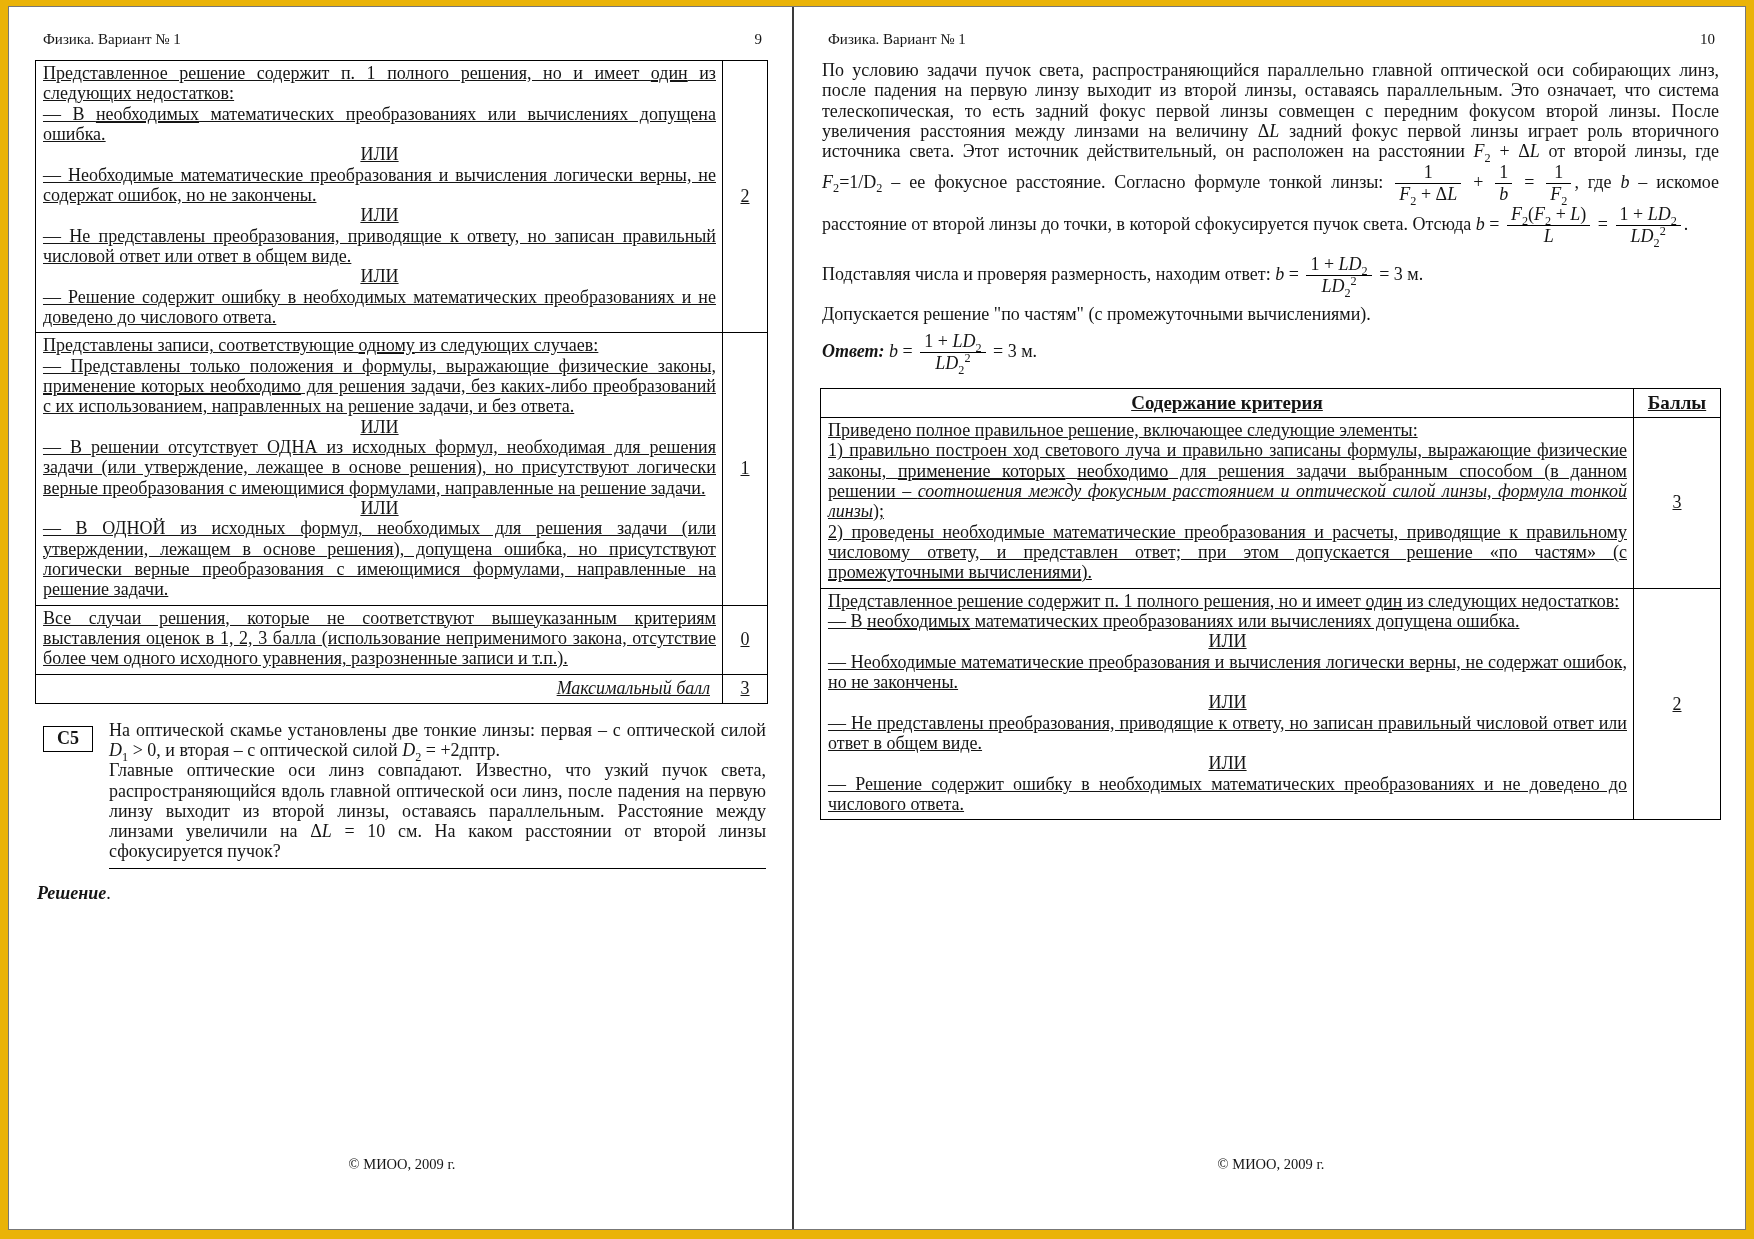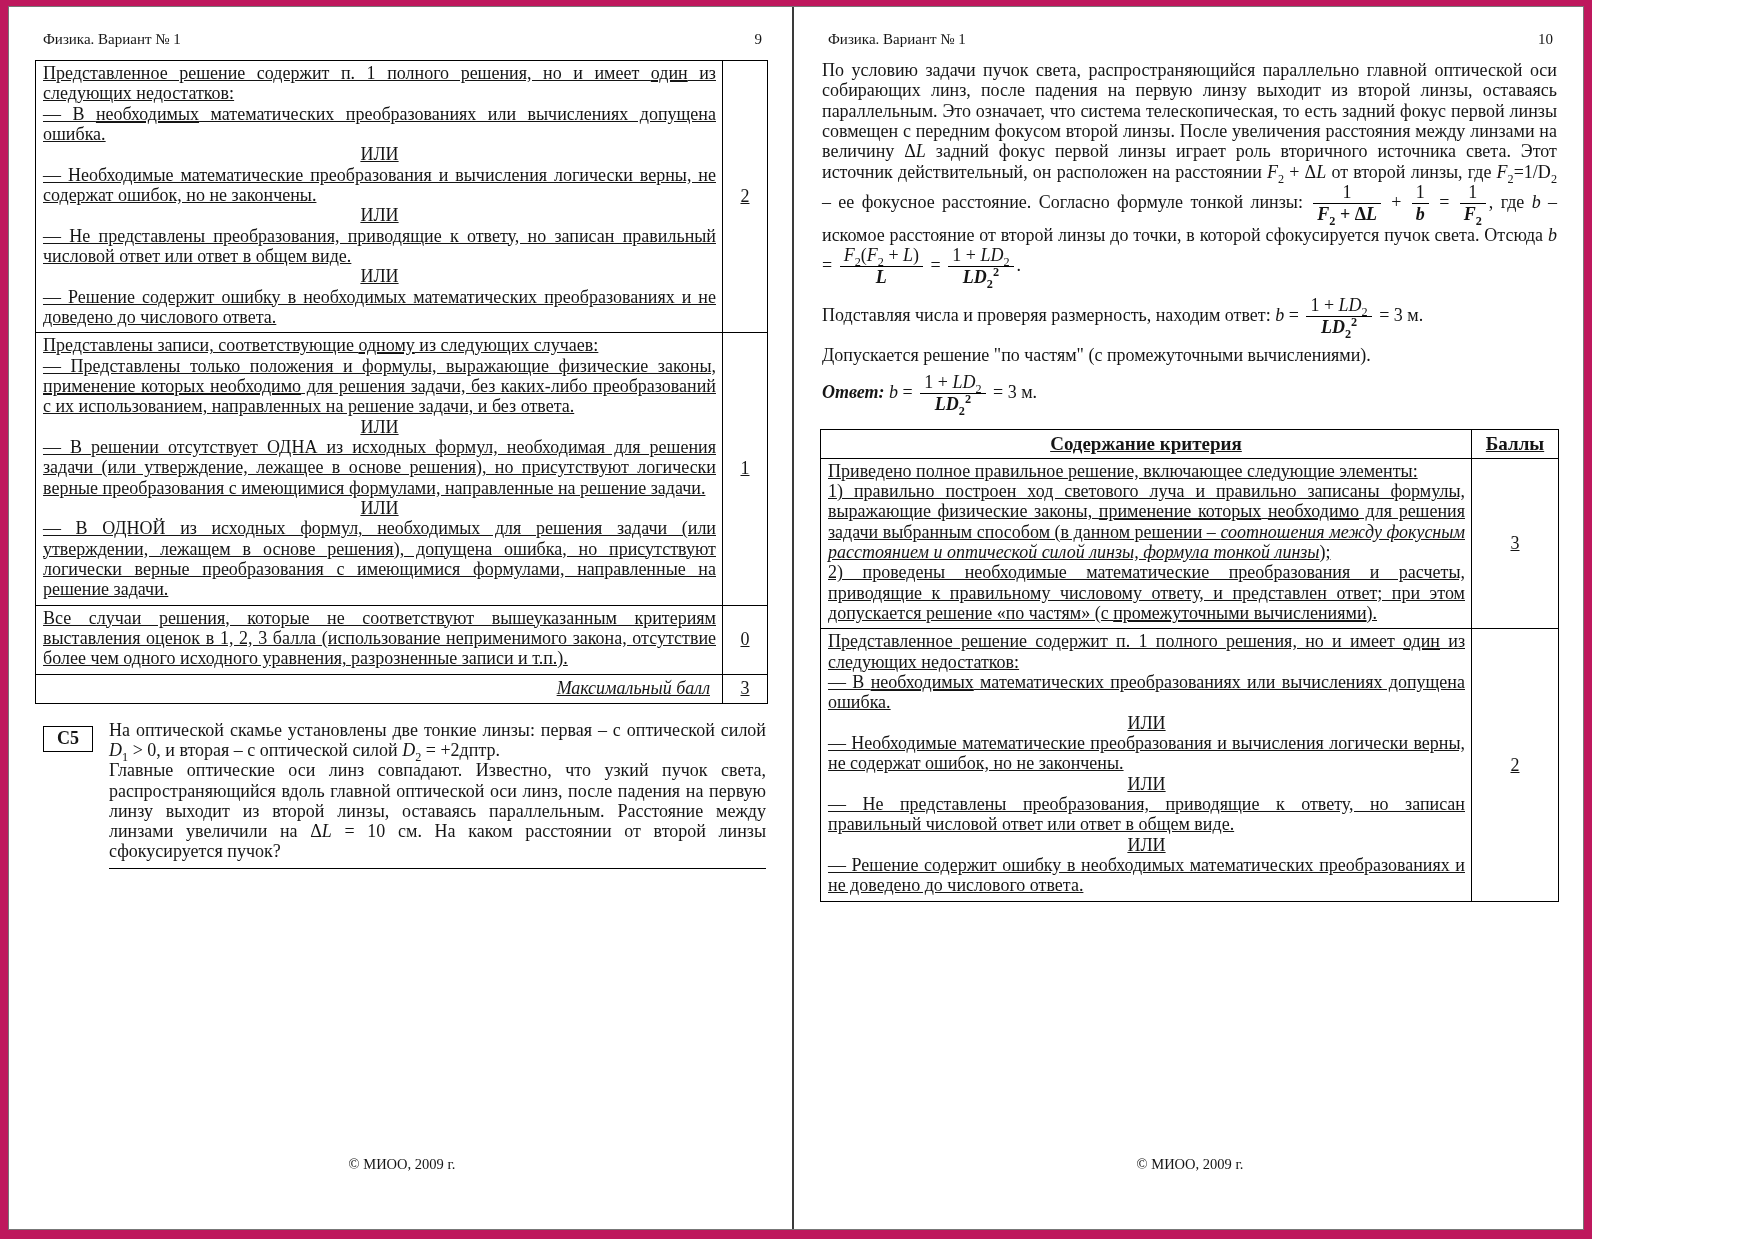--- a/index.html
+++ b/index.html
@@ -1,31 +1,31 @@
 <!DOCTYPE html>
 <html><head>
 <meta charset="utf-8">
 <style>
   html,body{margin:0;padding:0;}
   body{font-family:"Liberation Serif","DejaVu Serif",serif;color:#151515;}
-  .canvas{position:relative;width:1592px;height:1239px;background:#be185d;overflow:hidden;}
+  .canvas{position:relative;width:1754px;height:1239px;background:#eab308;overflow:hidden;}
   .sheet{position:absolute;left:8px;top:6px;right:8px;bottom:9px;background:#ffffff;border:1px solid #777;}
   .page{position:absolute;top:0;bottom:0;box-sizing:border-box;padding:22px 24px 0 26px;}
   .page-left{left:0;width:783px;}
   .page-right{left:783px;right:0;border-left:2px solid #3a3a3a;}
   .pagehead{display:flex;justify-content:space-between;font-size:15px;margin:2px 6px 12px 8px;}
   .para{text-align:justify;font-size:18px;line-height:1.13;}
   .para.center{text-align:center;}
   .u{text-decoration:underline;text-underline-offset:2px;}
   .i{font-style:italic;}
   .bi{font-weight:bold;font-style:italic;}
   sub,sup{font-size:68%;line-height:0;}
   .frac{display:inline-block;vertical-align:middle;text-align:center;margin:1px 3px;line-height:1.05;}
   .frac>.num{display:block;border-bottom:1.4px solid #000;padding:0 4px 1px 4px;}
-  .frac>.den{display:block;padding:1px 4px 0 4px;font-weight:bold;}
+  .frac>.den{display:block;padding:1px 4px 0 4px;}
   table.crit{border-collapse:collapse;width:100%;}
   table.crit td,table.crit th{border:1.6px solid #000;vertical-align:middle;text-decoration:underline;}
   td.ctext{padding:2px 6px 5px 7px;}
   td.cscore{width:36px;text-align:center;font-size:18px;padding:0 4px;}
   .crit-right td.cscore{width:78px;}
   th.chead{font-size:19px;font-weight:bold;text-align:center;padding:3px 20px;}
   th.shead{font-size:19px;font-weight:bold;text-align:center;padding:3px 2px;}
   td.maxlabel{text-align:right;font-style:italic;font-size:18px;padding:3px 12px 4px 6px;}
   .problem{display:flex;gap:16px;margin:16px 2px 0 8px;}
   .pbox{border:1.8px solid #000;align-self:flex-start;font-weight:bold;font-size:18px;padding:1px 13px 2px 13px;margin-top:6px;}
@@ -91,20 +91,21 @@
       </table>
 
       <div class="problem">
         <div class="pbox">С5</div>
         <div class="ptext">
             <div class="para">На оптической скамье установлены две тонкие линзы: первая – с оптической силой <span class="i">D</span><sub>1</sub> &gt; 0, и вторая – с оптической силой <span class="i">D</span><sub>2</sub> = +2дптр.</div>
             <div class="para">Главные оптические оси линз совпадают. Известно, что узкий пучок света, распространяющийся вдоль главной оптической оси линз, после падения на первую линзу выходит из второй линзы, оставаясь параллельным. Расстояние между линзами увеличили на Δ<span class="i">L</span> = 10 см. На каком расстоянии от второй линзы сфокусируется пучок?</div>
           </div>
       </div>
 
+      <div class="solution-label"><span class="bi">Решение</span>.</div>
 
       <div class="pfooter">© МИОО, 2009 г.</div>
     </div>
 
     <div class="page page-right">
       <div class="pagehead">
         <span>Физика. Вариант № 1</span>
         <span>10</span>
       </div>
 

